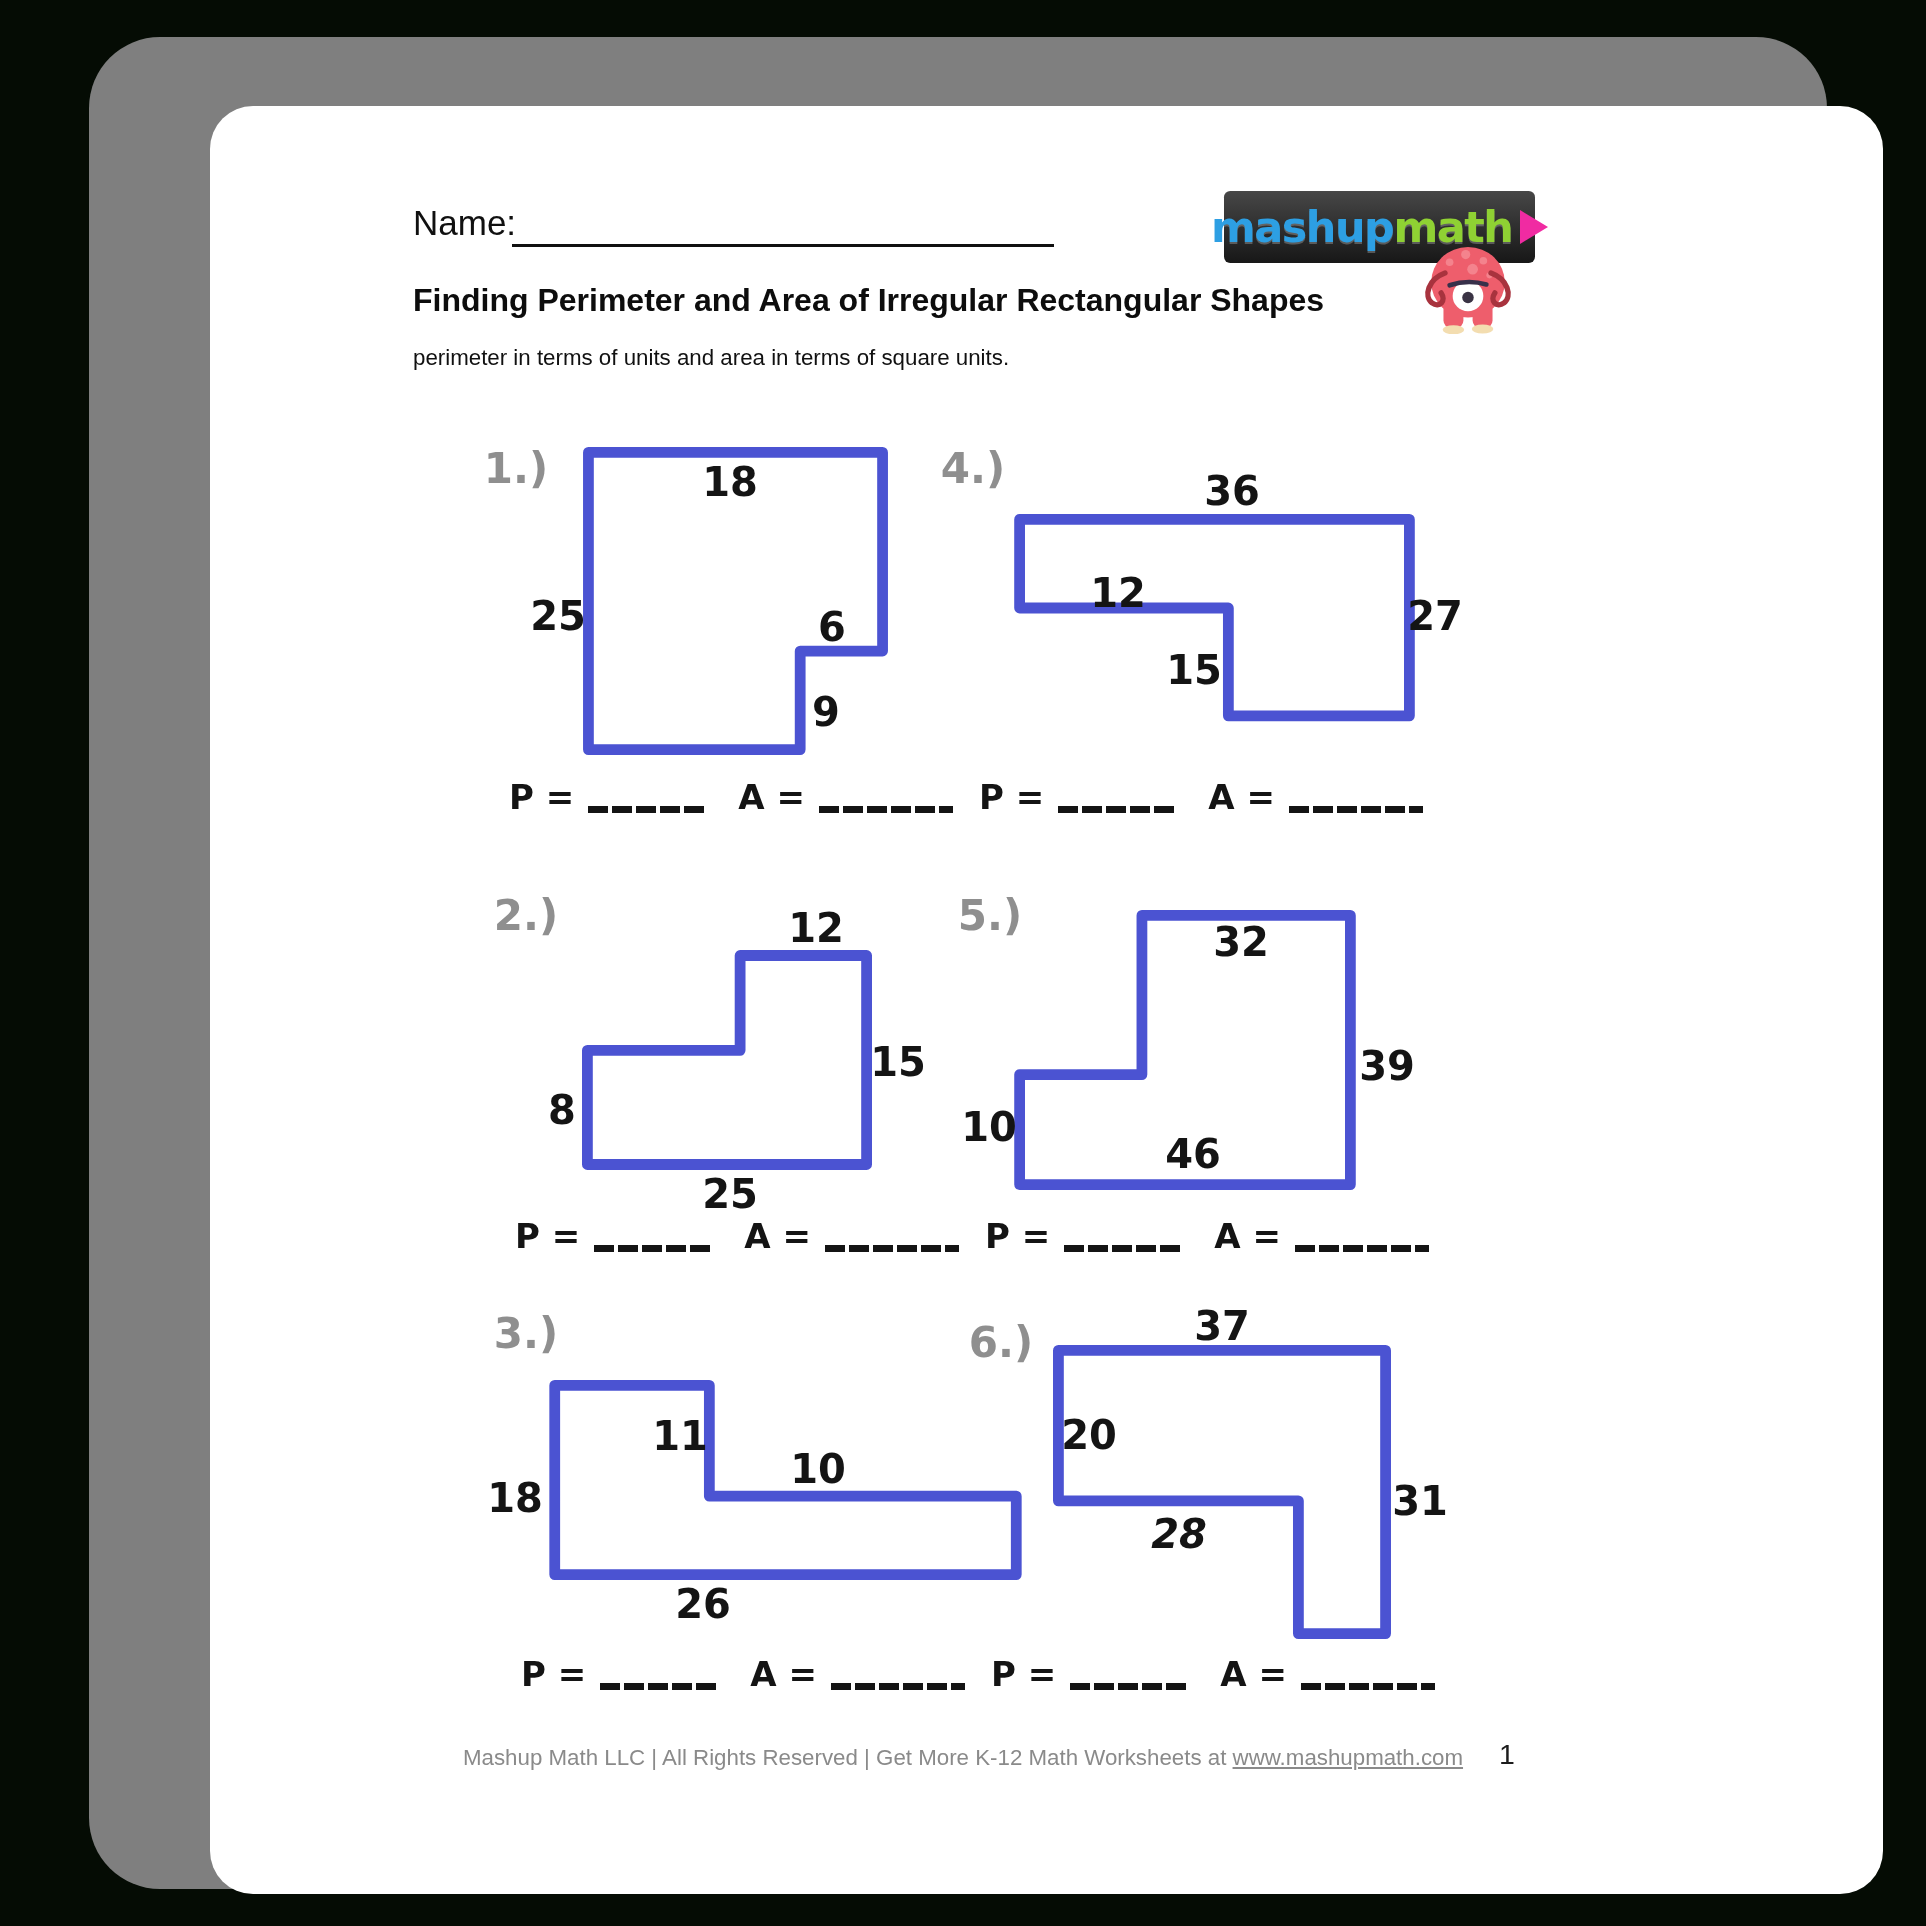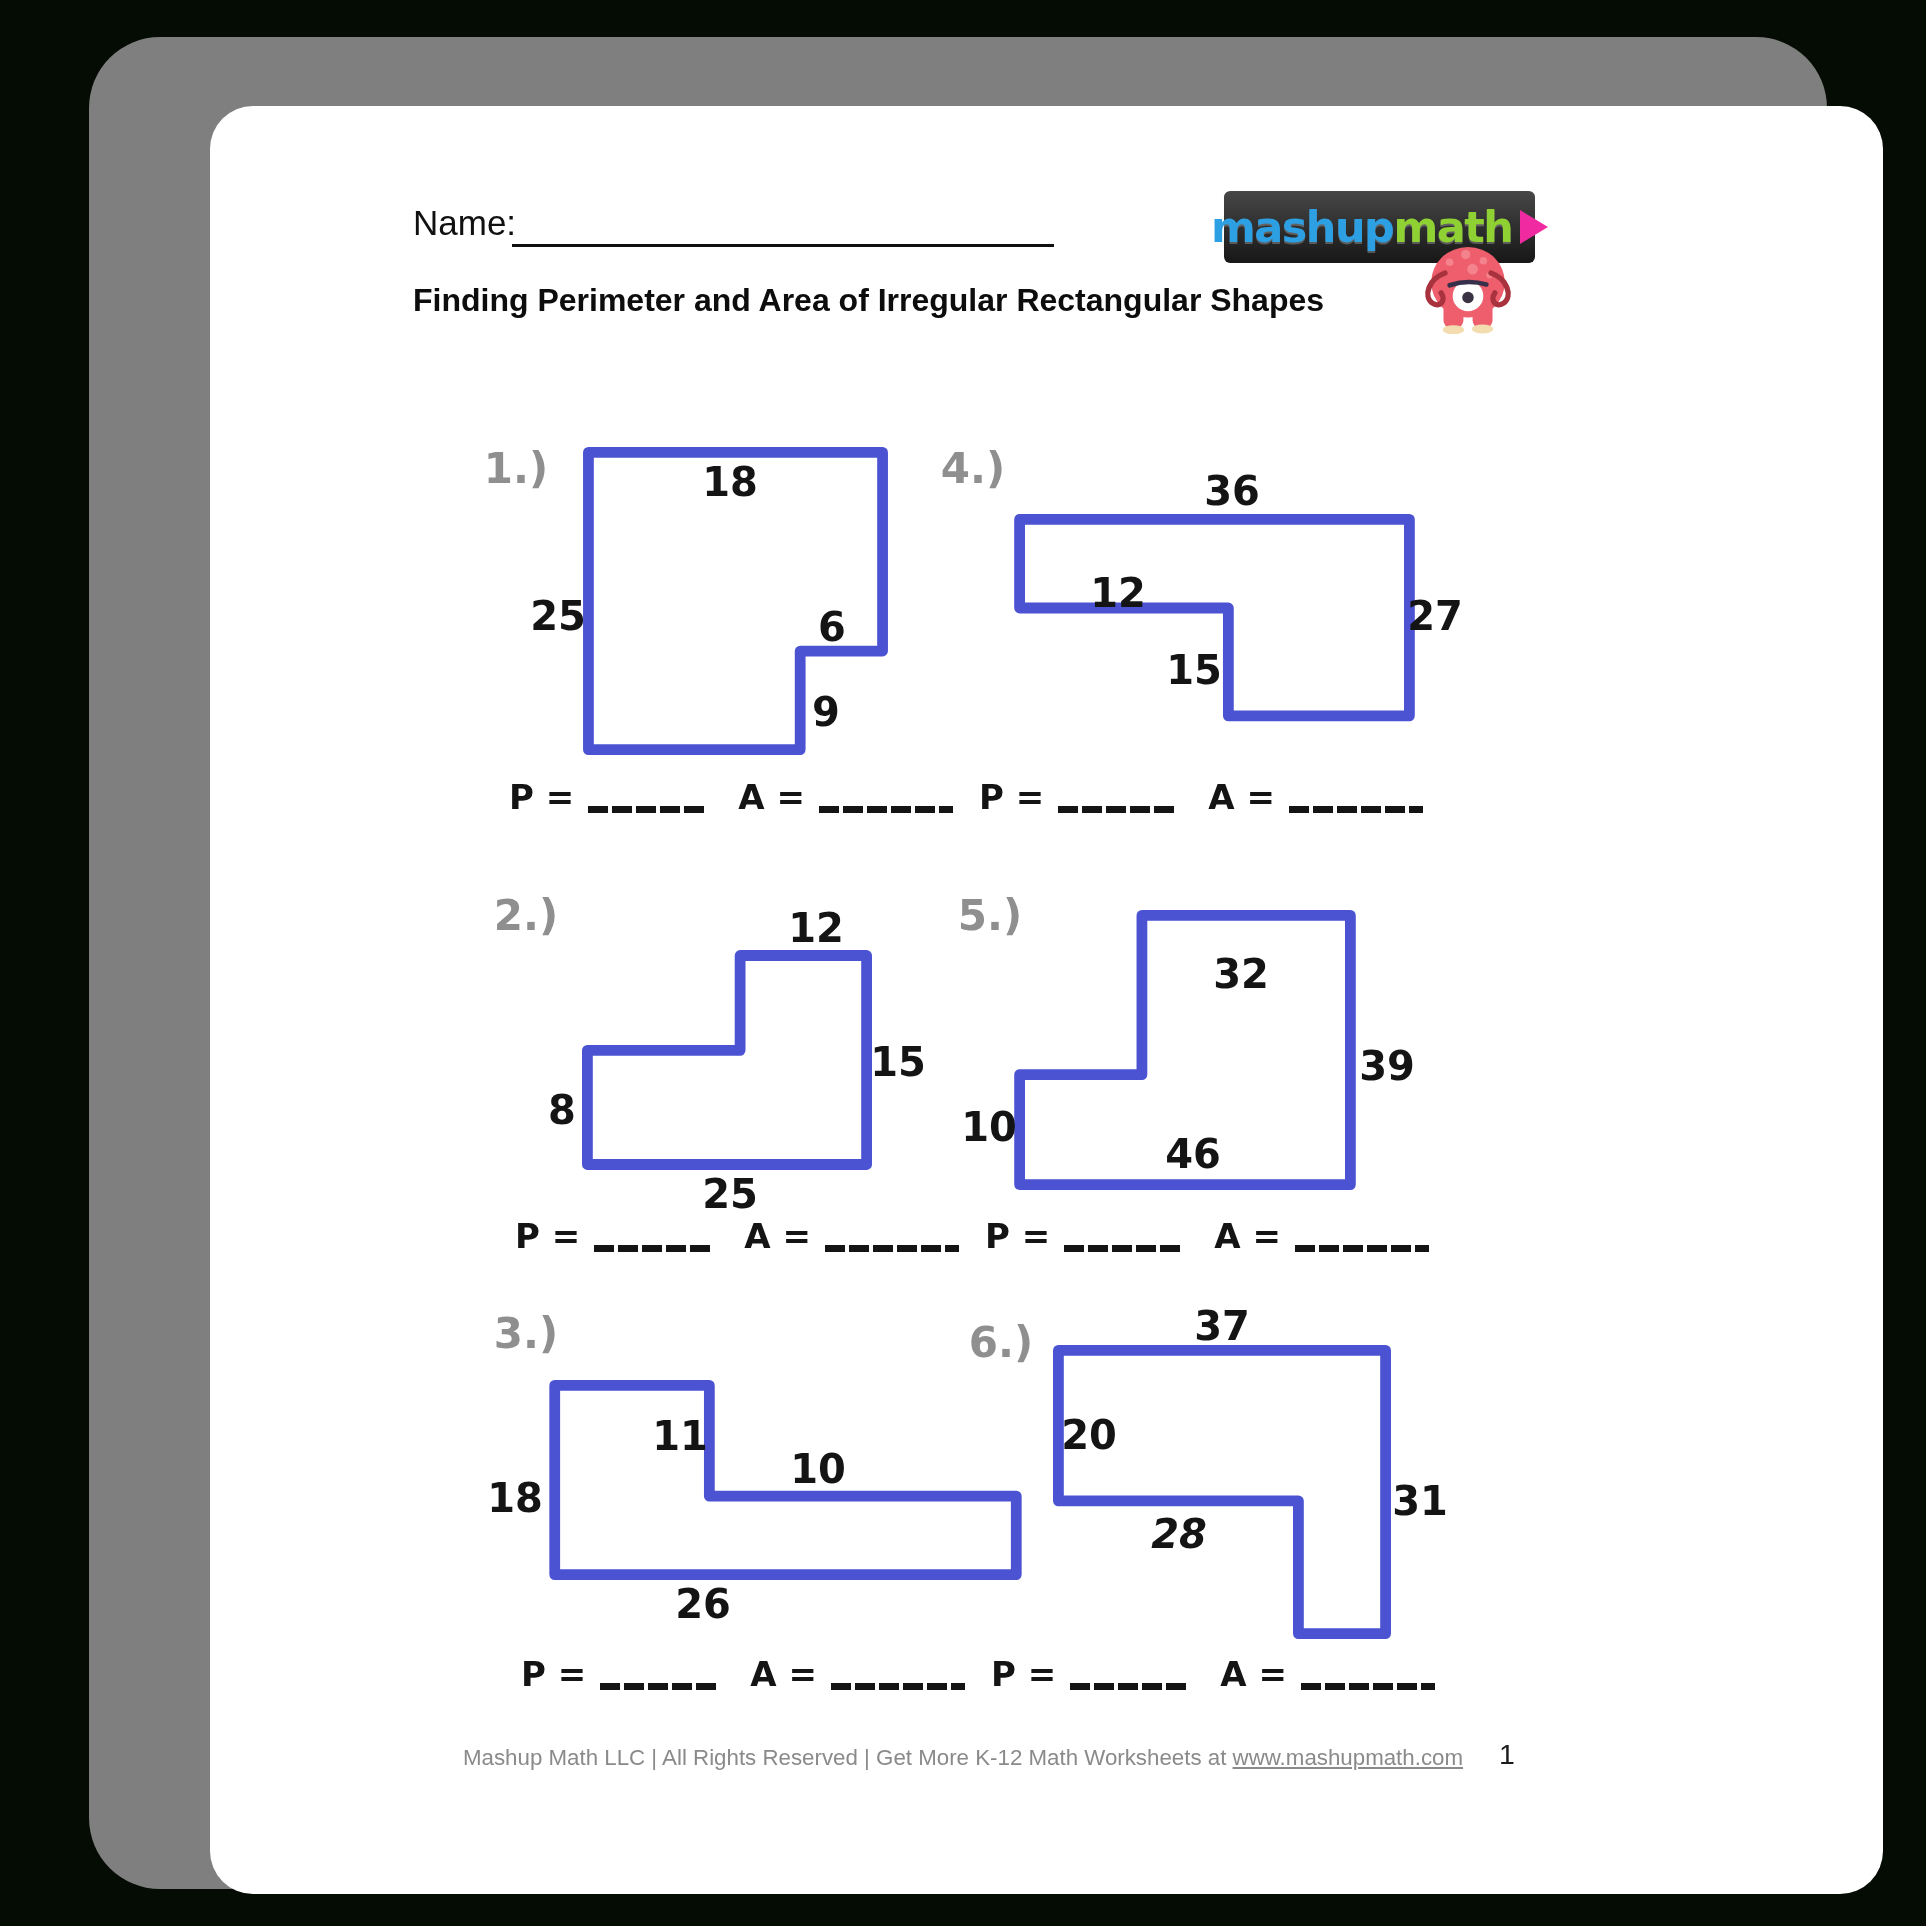--- a/index.html
+++ b/index.html
@@ -123,20 +123,21 @@
   <circle cx="60" cy="66" r="20" fill="#ffffff"></circle>
   <path d="M36,52 Q60,44 84,51" fill="none" stroke="#37304a" stroke-width="6" stroke-linecap="round"></path>
   <circle cx="60" cy="68" r="7.5" fill="#3a3344"></circle>
   <ellipse cx="41" cy="110" rx="14" ry="6" fill="#f3ddb0"></ellipse>
   <ellipse cx="79" cy="109" rx="14" ry="6" fill="#f3ddb0"></ellipse>
 </svg>
 
 <div class="title">Finding Perimeter and Area of Irregular Rectangular Shapes</div>
 
 <div class="directions">
+  <div><span>perimeter in terms of units and area in terms of square units.</span></div>
 </div>
 
 <span class="pnum" style="left:516px;top:468px;">1.)</span>
 <svg class="shape-svg" style="left:583px;top:447px;" width="305" height="308" viewBox="0 0 396 400">
   <polygon points="7,7 389,7 389,265 282,265 282,393 7,393"></polygon>
 </svg>
 <span class="dim" style="left:730px;top:482px;">18</span>
 <span class="dim" style="left:558px;top:616px;">25</span>
 <span class="dim" style="left:832px;top:627px;">6</span>
 <span class="dim" style="left:826px;top:712px;">9</span>
@@ -169,21 +170,21 @@
 </svg>
 <span class="dim" style="left:816px;top:928px;">12</span>
 <span class="dim" style="left:898px;top:1062px;">15</span>
 <span class="dim" style="left:562px;top:1110px;">8</span>
 <span class="dim" style="left:730px;top:1194px;">25</span>
 
 <span class="pnum" style="left:990px;top:915px;">5.)</span>
 <svg class="shape-svg" style="left:1014px;top:910px;" width="342" height="280" viewBox="0 0 444 364">
   <polygon points="166,7 437,7 437,357 7,357 7,214 166,214"></polygon>
 </svg>
-<span class="dim" style="left:1241px;top:942px;margin-top:32px;">32</span>
+<span class="dim" style="left:1241px;top:942px;">32</span>
 <span class="dim" style="left:1387px;top:1066px;">39</span>
 <span class="dim" style="left:989px;top:1127px;">10</span>
 <span class="dim" style="left:1193px;top:1154px;">46</span>
 
 <div class="pa" style="left:515px;top:1219px;">
   <span class="lbl">P =</span>
   <span class="blank bp"></span>
   <span class="lbl albl">A =</span>
   <span class="blank ba"></span>
 </div>

